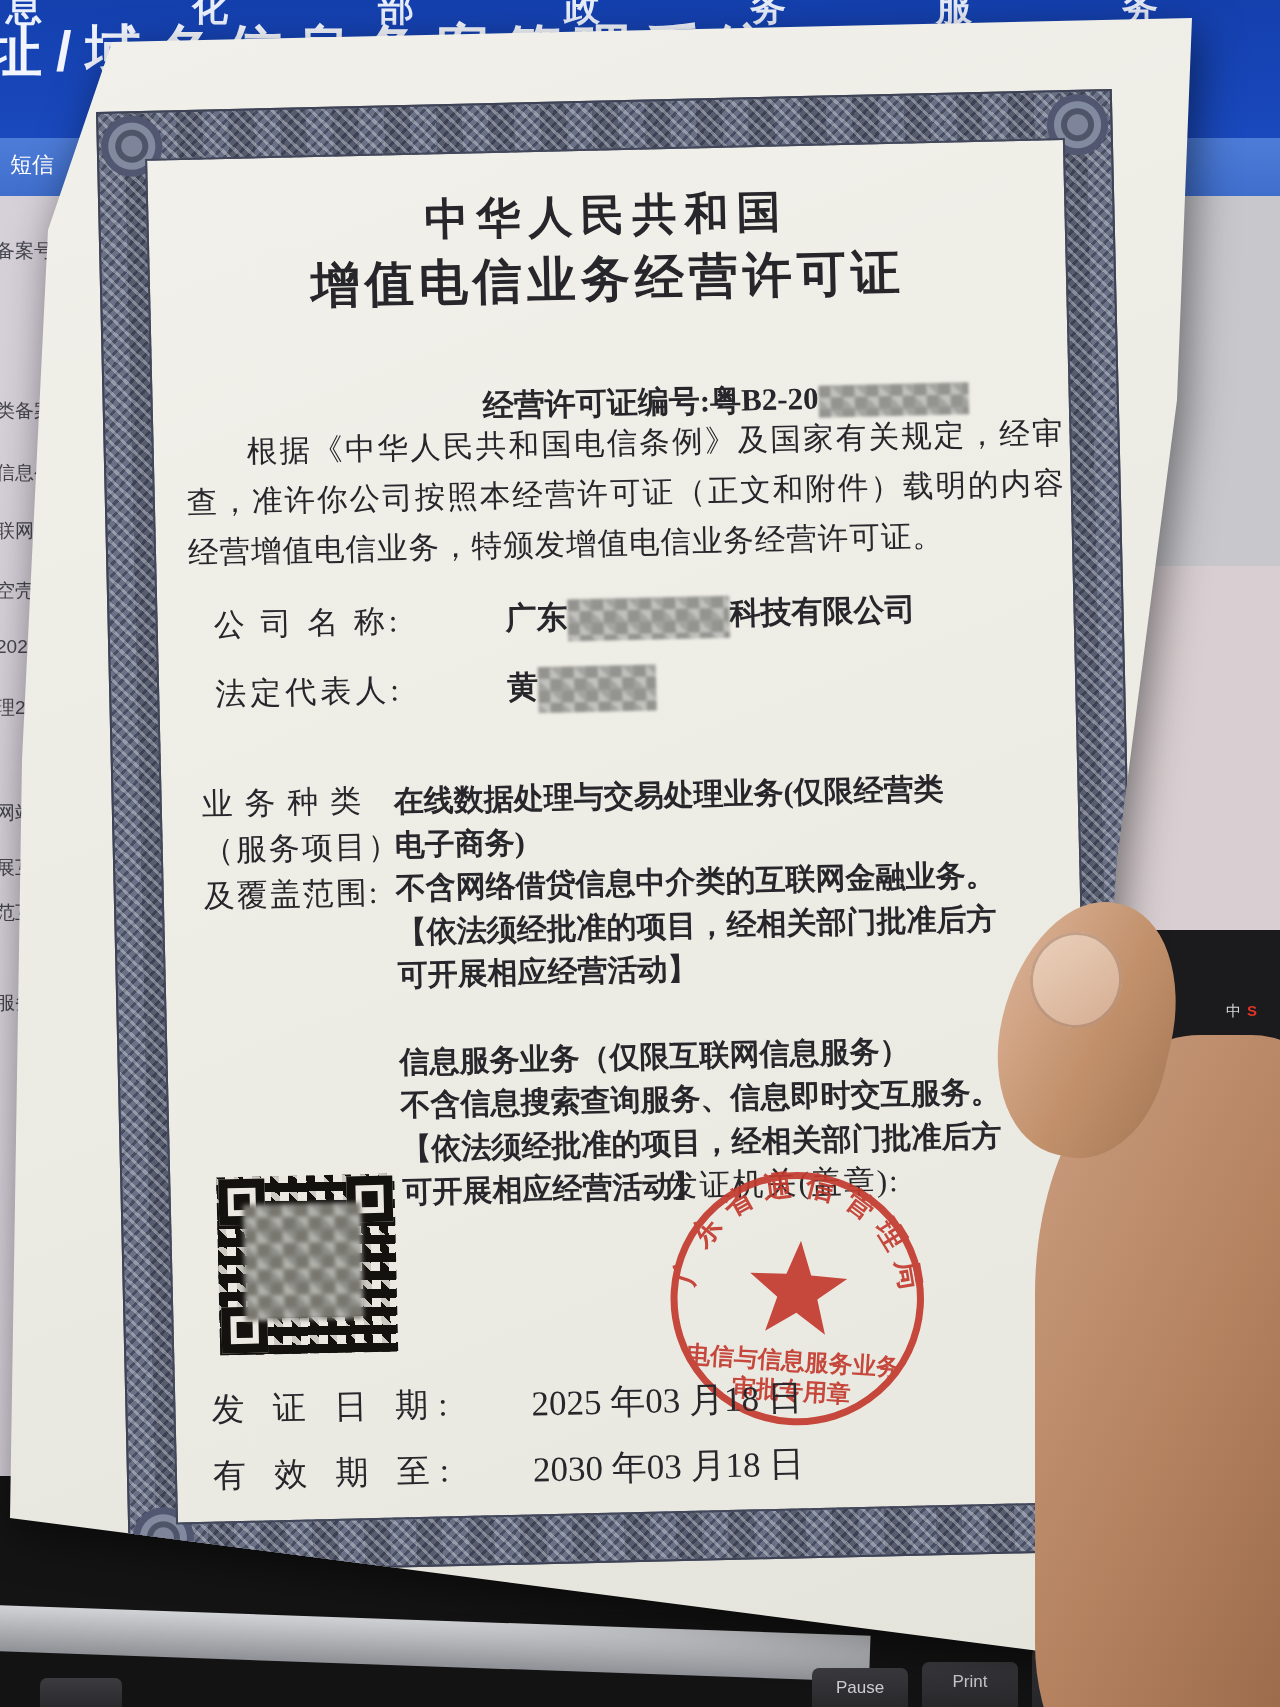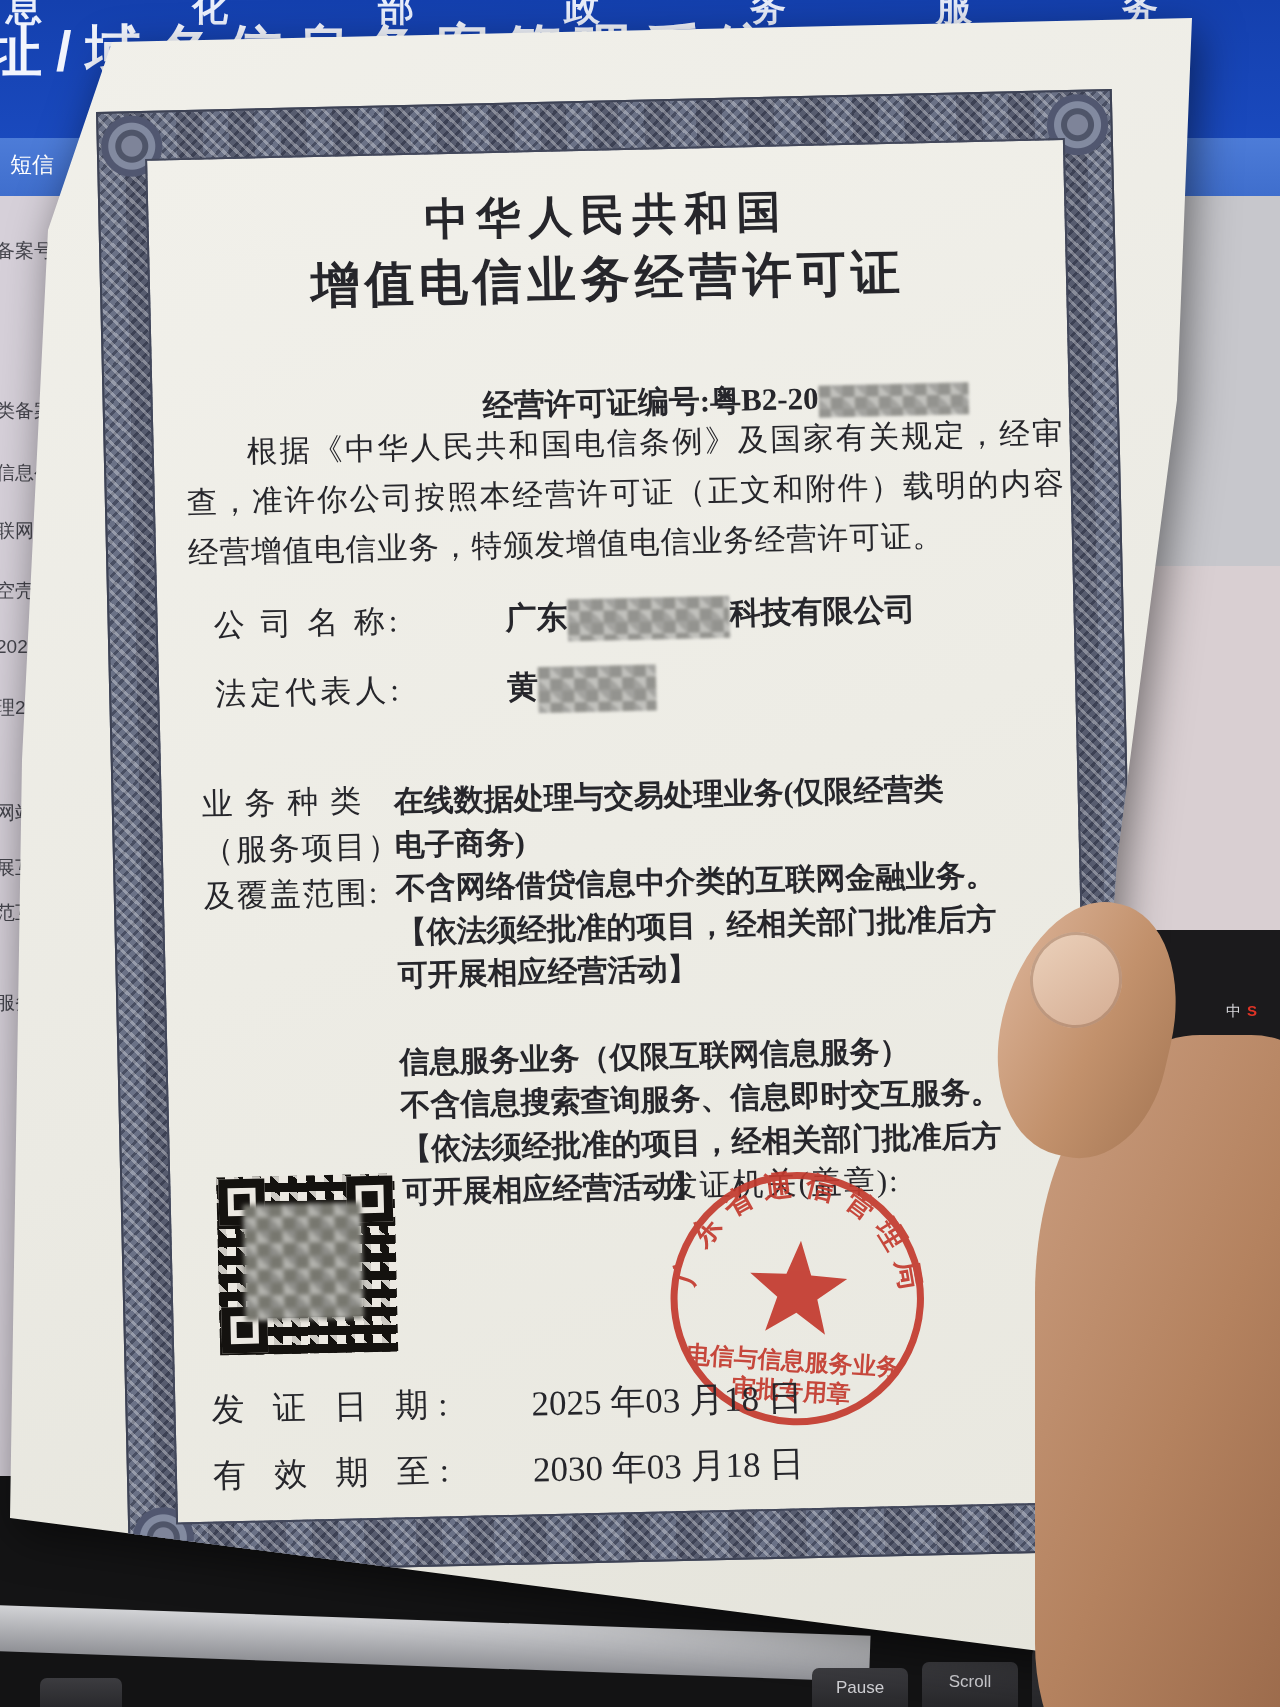--- a/index.html
+++ b/index.html
@@ -109,21 +109,21 @@
 
 <div class="abs panel-gray"></div>
 <div class="abs panel-pink"></div>
 <div class="abs panel-dark"></div>
 <div class="abs bezel-icons"><span>中</span><span class="s">S</span></div>
 
 <div class="abs kb-area"></div>
 <div class="abs desk-strip"></div>
 <div class="key" style="left:40px;top:1678px;width:82px;height:29px;"></div>
 <div class="key" style="left:812px;top:1668px;width:96px;height:39px;"><span>Pause</span></div>
-<div class="key" style="left:922px;top:1662px;width:96px;height:45px;"><span>Scroll</span></div>
+<div class="key" style="left:922px;top:1662px;width:96px;height:45px;"><span>Print</span></div>
 <div class="key" style="left:1032px;top:1648px;width:92px;height:59px;">
   <div style="border-bottom:1px solid #8a8a90;display:inline-block;padding:0 4px;">Pause</div>
   <div>Break</div>
 </div>
 <div class="led" style="left:1163px;top:1672px;"></div>
 
 <div class="abs paper-wrap">
   <div class="paper">
     <div class="frame">
       <div class="corner" style="left:-6px;top:-6px;"></div>

